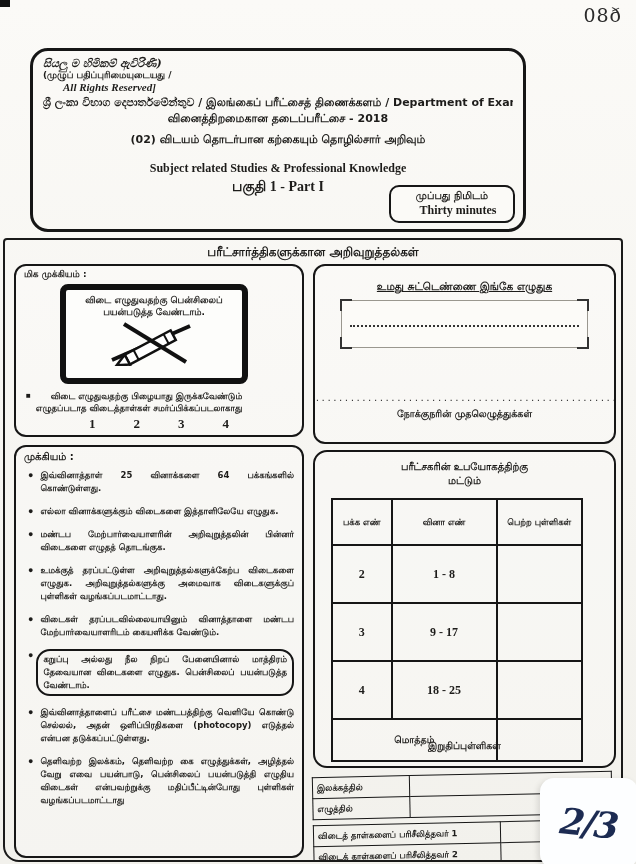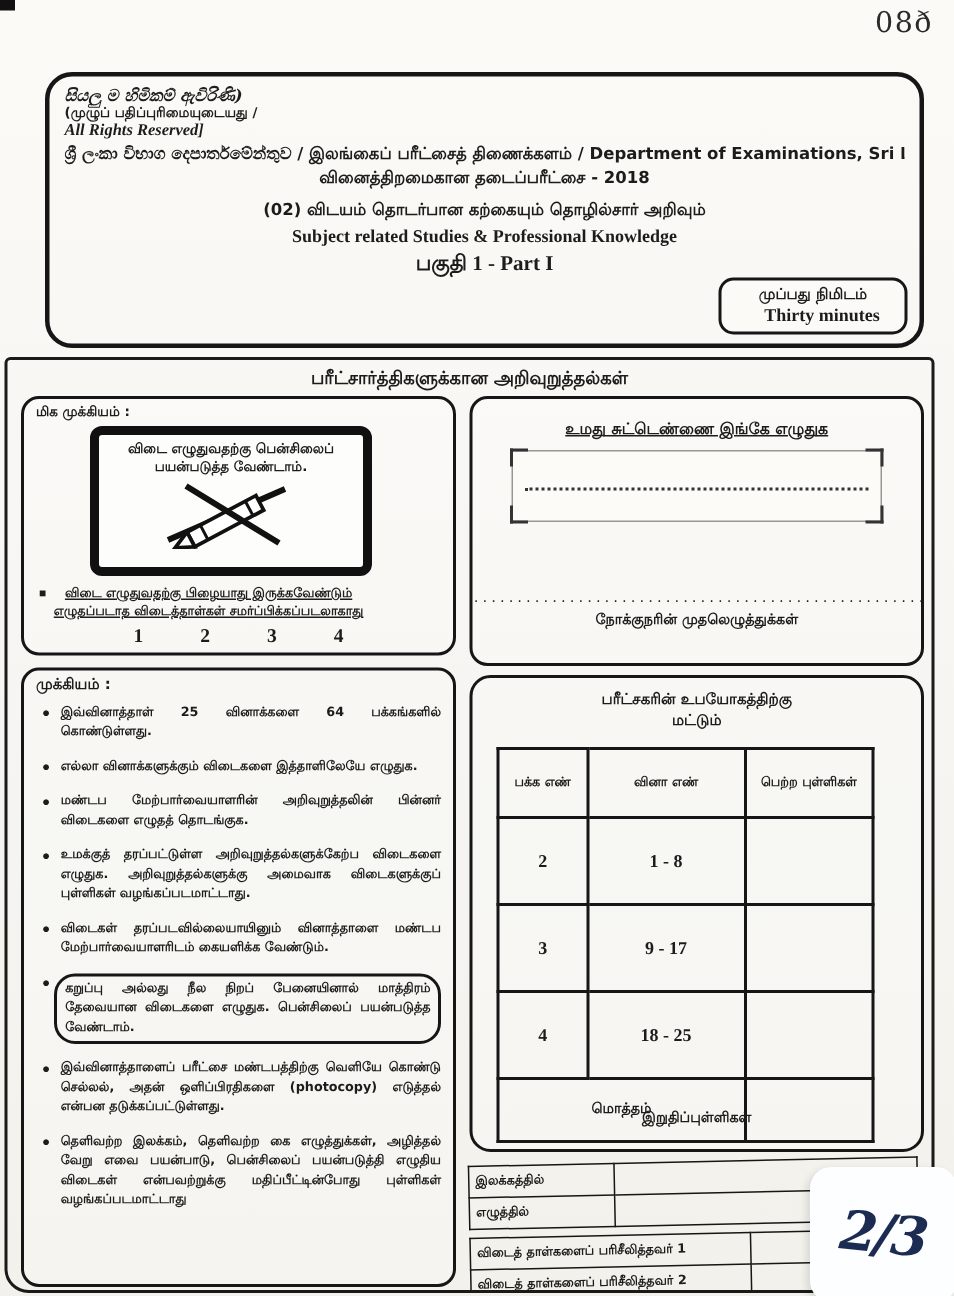--- a/index.html
+++ b/index.html
@@ -13,35 +13,35 @@
     position:absolute;inset:0;
     background:linear-gradient(180deg,#fbfaf7 0%,#f6f5f1 55%,#f2f1ec 100%);
   }
   .corner-nick{position:absolute;left:0;top:0;width:10px;height:7px;background:#111;}
   .page-code{
     position:absolute;right:14px;top:4px;font:400 19px "DejaVu Serif", serif;
     color:#2a2a2a;letter-spacing:1px;
   }
   
   .header-box{
-    position:absolute;left:30px;top:48px;width:586px;height:184px;
+    position:absolute;left:30px;top:48px;width:496px;height:184px;
     border:3px solid #161616;border-radius:18px;box-sizing:border-box;
     padding:6px 10px 0 10px;overflow:hidden;
   }
   .rights{line-height:13px;}
   .rights .sin{font:italic 700 11px "DejaVu Serif", serif;}
   .rights .tam{font:700 9px "DejaVu Sans", sans-serif;}
-  .rights .eng{font:italic 700 11px "Liberation Serif", serif;}
+  .rights .eng{font:italic 700 11px "Liberation Serif", serif;margin-left:20px;}
   .hline{text-align:center;white-space:nowrap;overflow:hidden;}
   .dept{font:700 11px "DejaVu Sans", sans-serif;margin-top:3px;}
   .tam-title{font:700 11px "DejaVu Sans", sans-serif;margin-top:4px;}
   .tam-title2{font:700 11px "DejaVu Sans", sans-serif;margin-top:2px;}
   .eng-title{font:700 12px "Liberation Serif", serif;margin-top:4px;}
   .subject-tam{font:700 11px "DejaVu Sans", sans-serif;margin-top:7px;}
-  .subject-eng{font:700 12px "Liberation Serif", serif;margin-top:3px;}
+  .subject-eng{font:700 12px "Liberation Serif", serif;margin-top:14px;}
   .part{font:700 14px "Liberation Serif", serif;margin-top:3px;}
   .duration-box{
     position:absolute;right:8px;bottom:6px;width:126px;height:38px;
     border:2.5px solid #161616;border-radius:10px;box-sizing:border-box;
     display:flex;flex-direction:column;align-items:center;justify-content:center;
     background:#fbfaf7;
   }
   .duration-box .t{font:700 10px "DejaVu Sans", sans-serif;}
   .duration-box .e{font:700 12px "Liberation Serif", serif;margin-left:12px;}
   
@@ -60,21 +60,21 @@
   .very-label{position:absolute;left:8px;top:3px;font:700 9px "DejaVu Sans", sans-serif;}
   .pencil-box{
     position:absolute;left:44px;top:18px;width:188px;height:100px;
     border:6px solid #111;border-radius:8px;box-sizing:border-box;
     display:flex;flex-direction:column;align-items:center;padding-top:4px;background:#fdfdfb;
   }
   .pencil-box .l{font:700 9px "DejaVu Sans", sans-serif;text-align:center;line-height:12px;}
   .no-pencil-svg{margin-top:2px;}
   .note-row{position:absolute;left:10px;top:124px;right:8px;display:flex;gap:5px;}
   .note-row .marker{font-size:8px;line-height:12px;}
-  .note-row .txt{font:700 8.5px "DejaVu Sans", sans-serif;line-height:12px;text-align:center;text-decoration:underline;}
+  .note-row .txt{font:700 8.5px "DejaVu Sans", sans-serif;line-height:12px;text-align:right;}
   .sample-nums{position:absolute;left:0;right:0;top:150px;display:flex;justify-content:center;gap:38px;}
   .sample-nums span{font:700 13px "Liberation Serif", serif;}
   .box-important{left:9px;top:205px;width:290px;height:413px;}
   .imp-label{position:absolute;left:8px;top:4px;font:700 10px "DejaVu Sans", sans-serif;}
   .bullets{position:absolute;left:12px;right:8px;top:22px;display:flex;flex-direction:column;gap:10px;}
   .bullet{display:flex;gap:7px;}
   .bullet .bm{font-size:9px;line-height:13px;}
   .bullet .bt{font:700 8.5px "DejaVu Sans", sans-serif;line-height:13px;text-align:justify;}
   .bullet.boxed .bt{border:2px solid #161616;border-radius:14px;padding:2px 5px;margin-left:-4px;}
   

